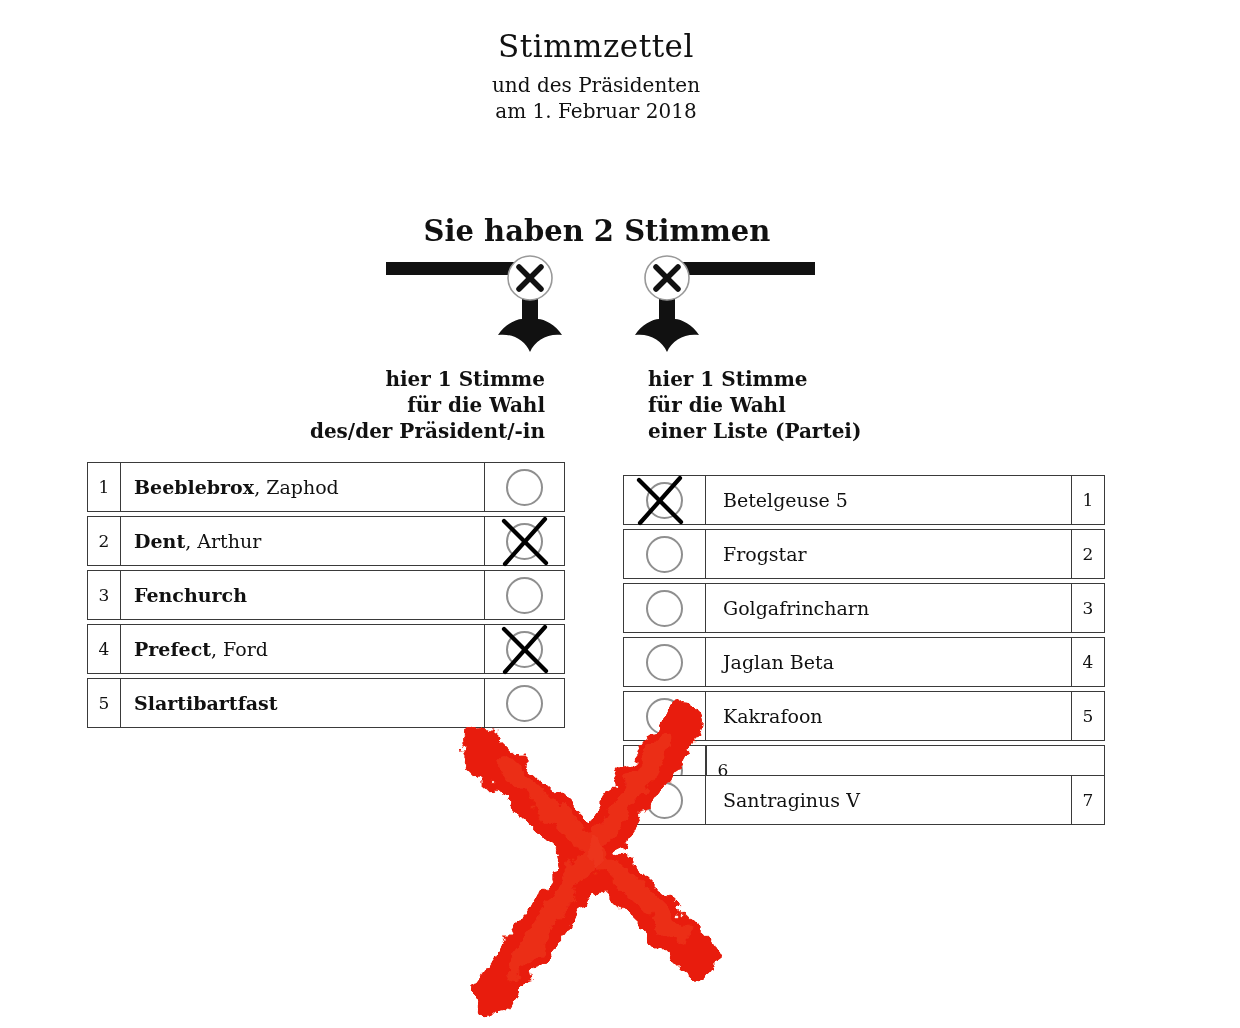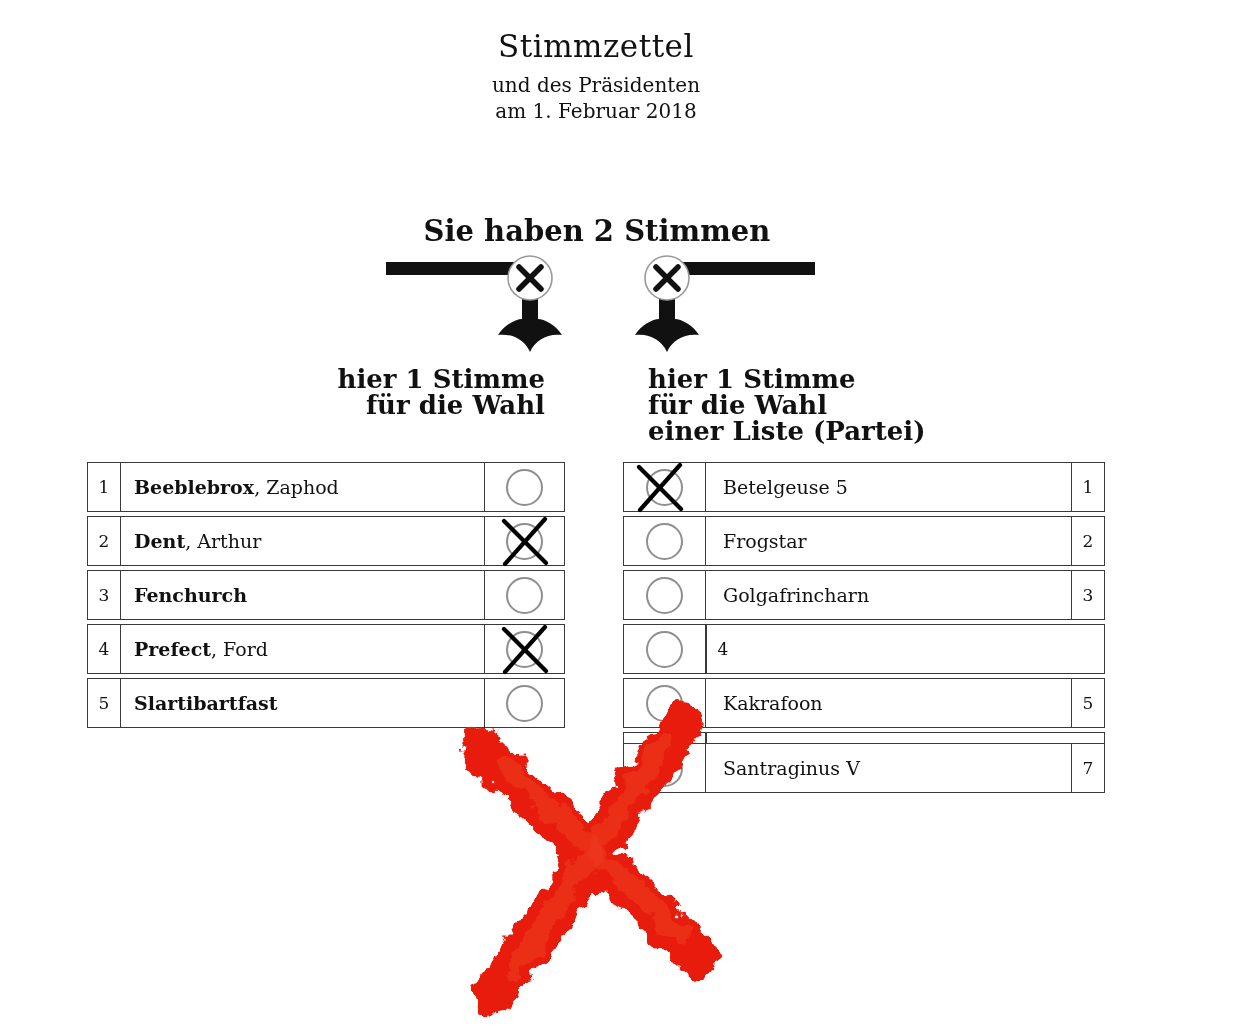--- a/index.html
+++ b/index.html
@@ -17,32 +17,32 @@
   .subtitle-wrap { left:0; top:72px; width:1192px; text-align:center; }
 
   
   .headline-wrap { left:0; top:214px; width:1194px; text-align:center; }
   .headline { font-size:29px; font-weight:bold; }
 
   
   .graphic { left:380px; top:255px; }
 
   
-  .col-header { font-size:26px; font-weight:bold; line-height:26px; }
+  .col-header { font-size:20px; font-weight:bold; line-height:26px; }
   .col-header span { display:block; }
   .col-header-left  { left:245px; top:366px; width:300px; text-align:right; }
   .col-header-right { left:648px; top:366px; width:300px; text-align:left; }
 
   
   .row {
     position:absolute; height:50px; background:#fff;
     border:1px solid #3a3a3a; display:flex; align-items:stretch;
   }
   .row-left  { left:87px;  width:478px; }
-  .row-right { left:623px; width:482px; }
+  .row-right { left:623px; width:482px;margin-top:13px; }
   .cell { display:flex; align-items:center; }
   .cell-num { width:33px; justify-content:center; font-size:17px; }
   .row-left  .cell-num { border-right:1px solid #3a3a3a; }
   .row-right .cell-num { border-left:1px solid #3a3a3a; }
   .cell-name { flex:1; font-size:19px; }
   .row-left  .cell-name { padding-left:13px; }
   .row-right .cell-name { padding-left:17px; }
   .surname { font-weight:bold;text-align:right; }
   .cell-mark { position:relative; justify-content:center; }
   .row-left  .cell-mark { width:80px; border-left:1px solid #3a3a3a; }
@@ -91,20 +91,21 @@
   <line x1="161" y1="12" x2="139" y2="34" stroke="#111" stroke-width="5.5" stroke-linecap="round"></line>
 
   <circle cx="287" cy="23" r="22" fill="#fff" stroke="#999" stroke-width="1.6"></circle>
   <line x1="276" y1="12" x2="298" y2="34" stroke="#111" stroke-width="5.5" stroke-linecap="round"></line>
   <line x1="298" y1="12" x2="276" y2="34" stroke="#111" stroke-width="5.5" stroke-linecap="round"></line>
 </svg>
 
 <div class="abs col-header col-header-left">
   <span>hier 1 Stimme</span>
   <span>für die Wahl</span>
+  <span>des/der Präsident/-in</span>
 </div>
 <div class="abs col-header col-header-right">
   <span>hier 1 Stimme</span>
   <span>für die Wahl</span>
   <span>einer Liste (Partei)</span>
 </div>
 
 <div class="row row-left" style="top:462px">
   <div class="cell cell-num">1</div>
   <div class="cell cell-name">
@@ -199,41 +200,42 @@
   </div>
   <div class="cell cell-name">Golgafrincharn</div>
   <div class="cell cell-num">3</div>
 </div>
 
 <div class="row row-right" style="top:624px">
   <div class="cell cell-mark">
     <div class="vote-circle"></div>
 
   </div>
+  <div class="cell cell-name">Jaglan Beta</div>
   <div class="cell cell-num">4</div>
 </div>
 
 <div class="row row-right" style="top:678px">
   <div class="cell cell-mark">
     <div class="vote-circle"></div>
 
   </div>
   <div class="cell cell-name">Kakrafoon</div>
   <div class="cell cell-num">5</div>
 </div>
 
 <div class="row row-right" style="top:732px">
   <div class="cell cell-mark">
     <div class="vote-circle"></div>
 
   </div>
   <div class="cell cell-num">6</div>
 </div>
 
-<div class="row row-right" style="top:743px">
+<div class="row row-right" style="top:762px">
   <div class="cell cell-mark">
     <div class="vote-circle"></div>
 
   </div>
   <div class="cell cell-name">Santraginus V</div>
   <div class="cell cell-num">7</div>
 </div>
 
 <svg class="abs invalid-cross" width="290" height="330" viewBox="0 0 290 330">
   <defs>

